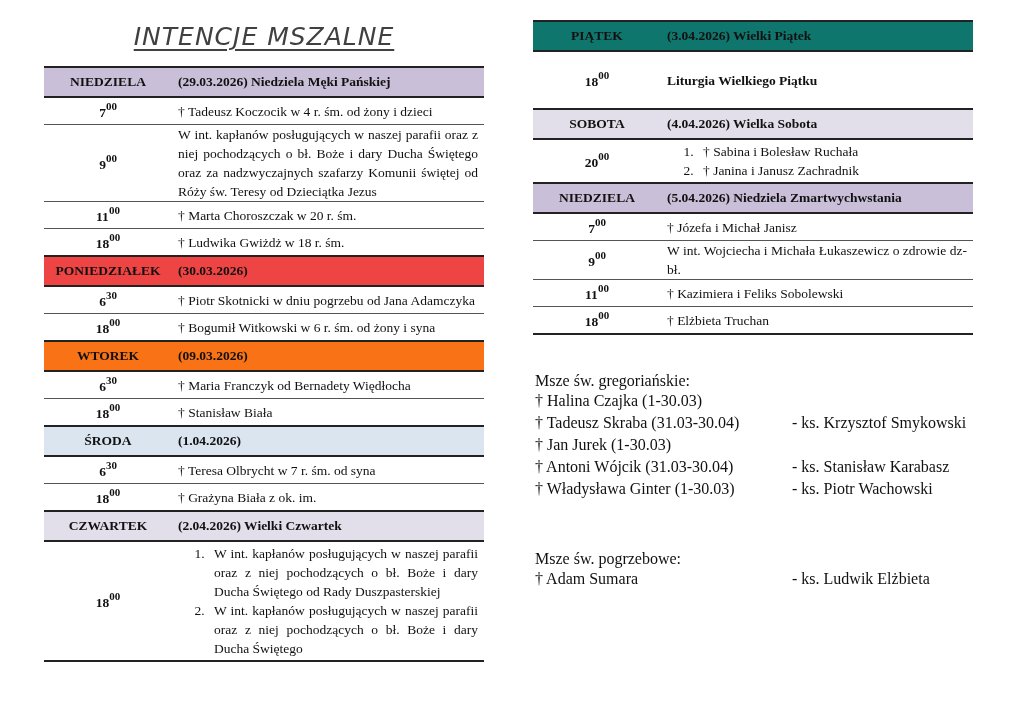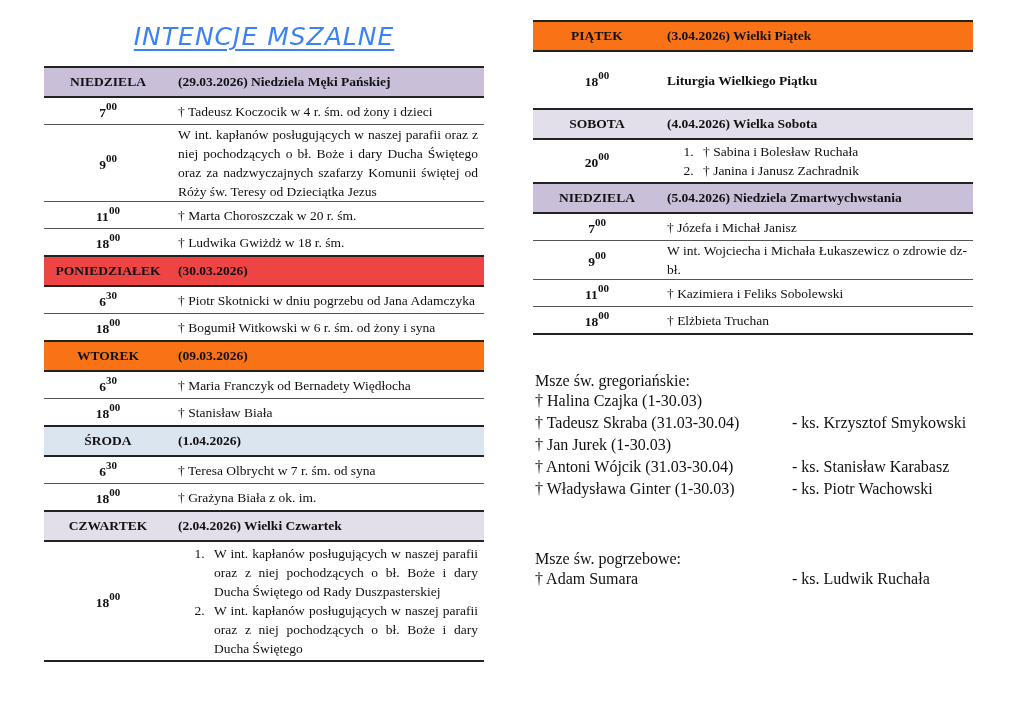--- a/index.html
+++ b/index.html
@@ -1,21 +1,21 @@
 <!DOCTYPE html>
 <html><head>
 <meta charset="utf-8">
 <style>
   html, body { margin:0; padding:0; background:#ffffff; }
   body { width:1024px; height:724px; position:relative; overflow:hidden;
          font-family:"Liberation Serif", serif; color:#111; }
   .title { position:absolute; left:44px; top:22px; width:440px; text-align:center;
            font-family:"DejaVu Sans", sans-serif; font-style:italic; font-size:25px;
            letter-spacing:1px; text-decoration:underline; text-underline-offset:4px;
-           text-decoration-thickness:1.5px; color:#3b82f6; }
+           text-decoration-thickness:1.5px; color:#404040; }
   table.sched { border-collapse:collapse; position:absolute; font-size:13.5px; }
   table.sched td { padding:0 6px; vertical-align:middle; }
   td.time { width:116px; text-align:center; font-weight:bold; font-size:13.5px; }
   td.time sup { font-size:11px; position:relative; top:-1px; }
   td.txt { text-align:justify; line-height:19px; }
   tr.day td { font-weight:bold; height:28px; }
   tr.day td.dname { text-align:center; }
   tr.day { border-top:2.5px solid #222; border-bottom:2.5px solid #222; }
   tr.entry { border-bottom:1px solid #555; }
   tr.entry td { height:26px; }
@@ -102,21 +102,21 @@
           <ol class="num">
             <li>W int. kapłanów posługujących w naszej parafii oraz z niej pochodzących o bł. Boże i dary Ducha Świętego od Rady Duszpasterskiej</li>
             <li>W int. kapłanów posługujących w naszej parafii oraz z niej pochodzących o bł. Boże i dary Ducha Świętego</li>
           </ol>
         </td>
       </tr>
     </tbody>
   </table>
 <table class="sched" id="right">
     <tbody>
-      <tr class="day" style="background: #f97316;">
+      <tr class="day" style="background: #0f766e;">
         <td class="dname">PIĄTEK</td>
         <td>(3.04.2026) Wielki Piątek</td>
       </tr>
       <tr class="entry">
         <td class="time" style="height: 56px;"><span>18</span><sup>00</sup></td>
         <td class="txt" style="font-weight: bold;">Liturgia Wielkiego Piątku</td>
       </tr>
       <tr class="day" style="background: rgb(227, 223, 234);">
         <td class="dname">SOBOTA</td>
         <td>(4.04.2026) Wielka Sobota</td>
@@ -177,16 +177,16 @@
         <span>- ks. Piotr Wachowski</span>
       </div>
     </div>
 </div>
 
 <div class="section" id="fun" style="top:550px;">
   <div class="hdr">Msze św. pogrzebowe:</div>
   <div class="list">
       <div class="row">
         <span class="name">† Adam Sumara</span>
-        <span>- ks. Ludwik Ruchała</span>
+        <span>- ks. Ludwik Elżbieta</span>
       </div>
     </div>
 </div>
 
 </body></html>

